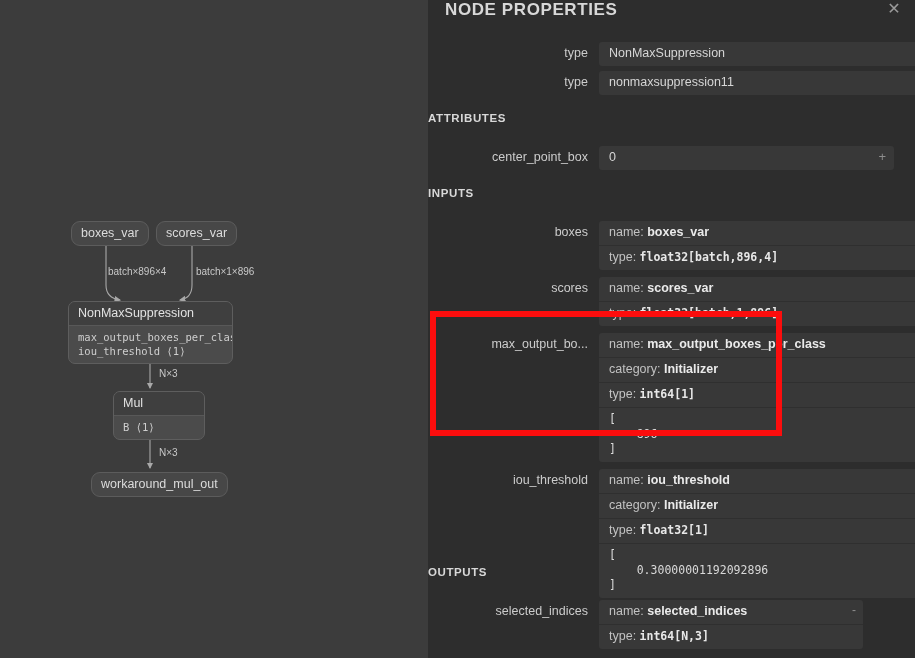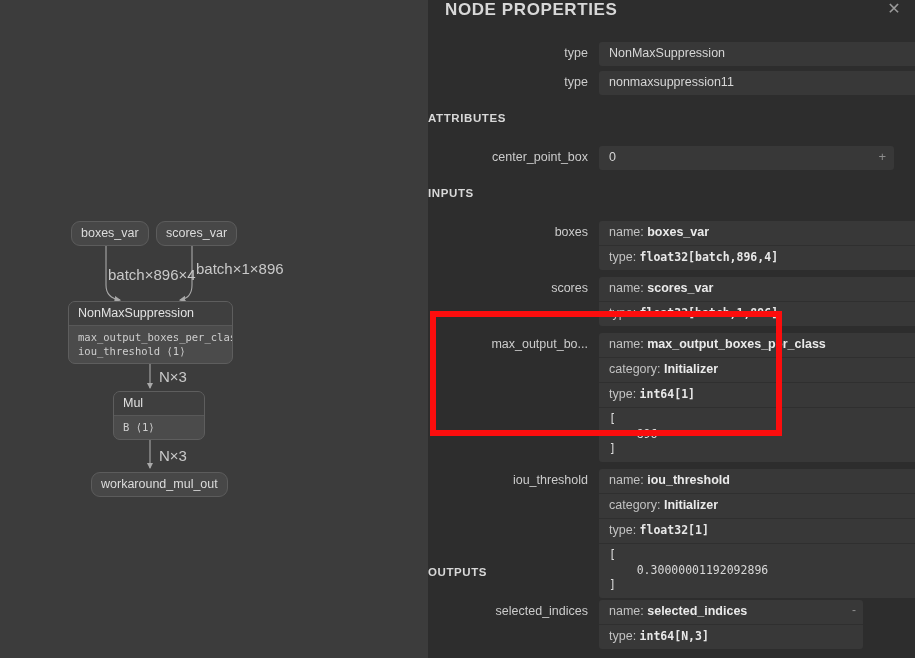--- a/index.html
+++ b/index.html
@@ -49,21 +49,21 @@
   .gnode.op .op-body {
     padding: 4px 9px 5px 9px;
     font-family: "DejaVu Sans Mono", monospace;
     font-size: 10.5px;
     color: #cfcfcf;
     line-height: 1.35;
   }
   .edge-label {
     position: absolute;
     color: #c9c9c9;
-    font-size: 15px;
+    font-size: 10px;
     white-space: nowrap;
   }
   #graph-svg { position: absolute; left: 0; top: 0; width: 428px; height: 658px; }
 
   
   #panel {
     position: absolute; left: 428px; top: 0;
     width: 487px; height: 658px;
     background: #2d2d2d;
     overflow: hidden;
@@ -178,21 +178,21 @@
 
     <div class="gnode pill" style="left:71px; top:221px;">
       <span>boxes_var</span>
     </div>
 
     <div class="gnode pill" style="left:156px; top:221px;">
       <span>scores_var</span>
     </div>
 
     <div class="edge-label" style="left:108px; top:266px;">batch×896×4</div>
-    <div class="edge-label" style="left:196px; top:260px;">batch×1×896</div>
+    <div class="edge-label" style="left:196px; top:266px;">batch×1×896</div>
 
     <div class="gnode op" style="left:68px; top:301px; width:165px;">
       <div class="op-header">NonMaxSuppression</div>
       <div class="op-body">
         <div>max_output_boxes_per_class ⟨1⟩</div>
         <div>iou_threshold ⟨1⟩</div>
       </div>
     </div>
 
     <div class="edge-label" style="left:159px; top:368px;">N×3</div>

